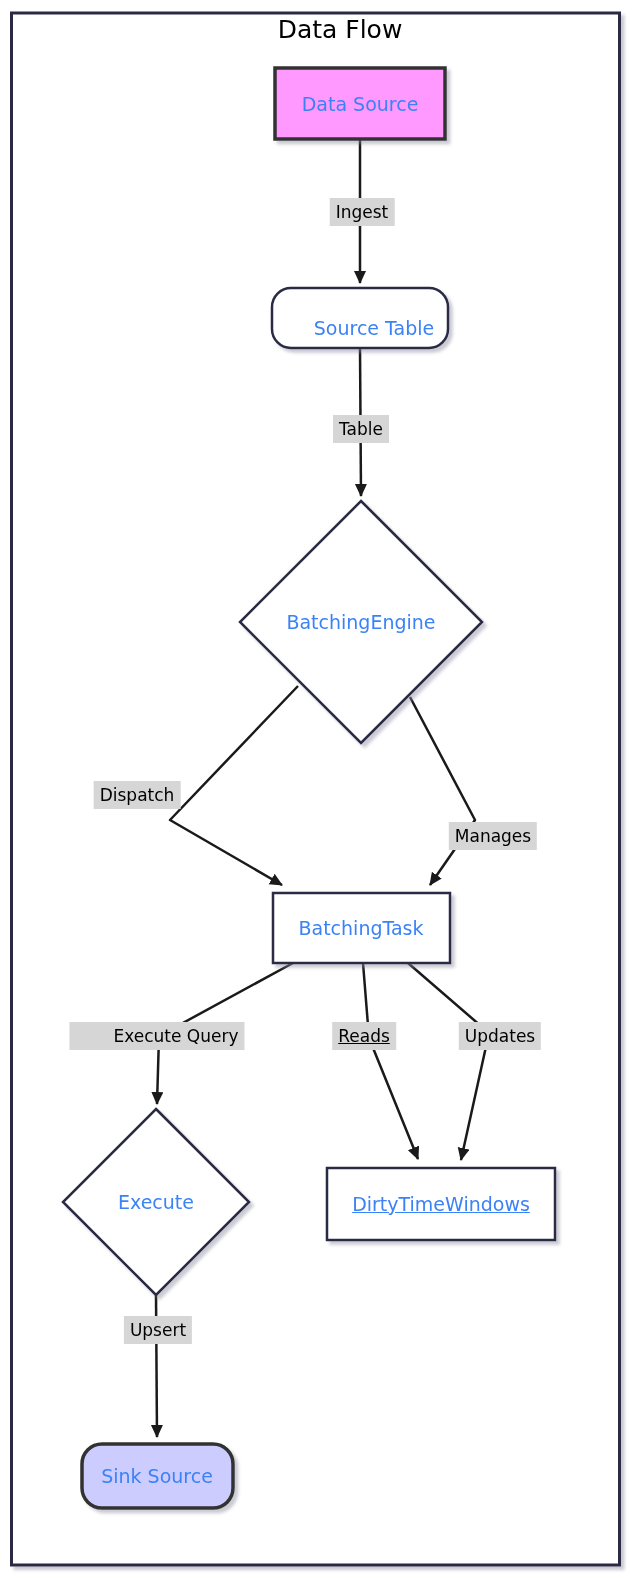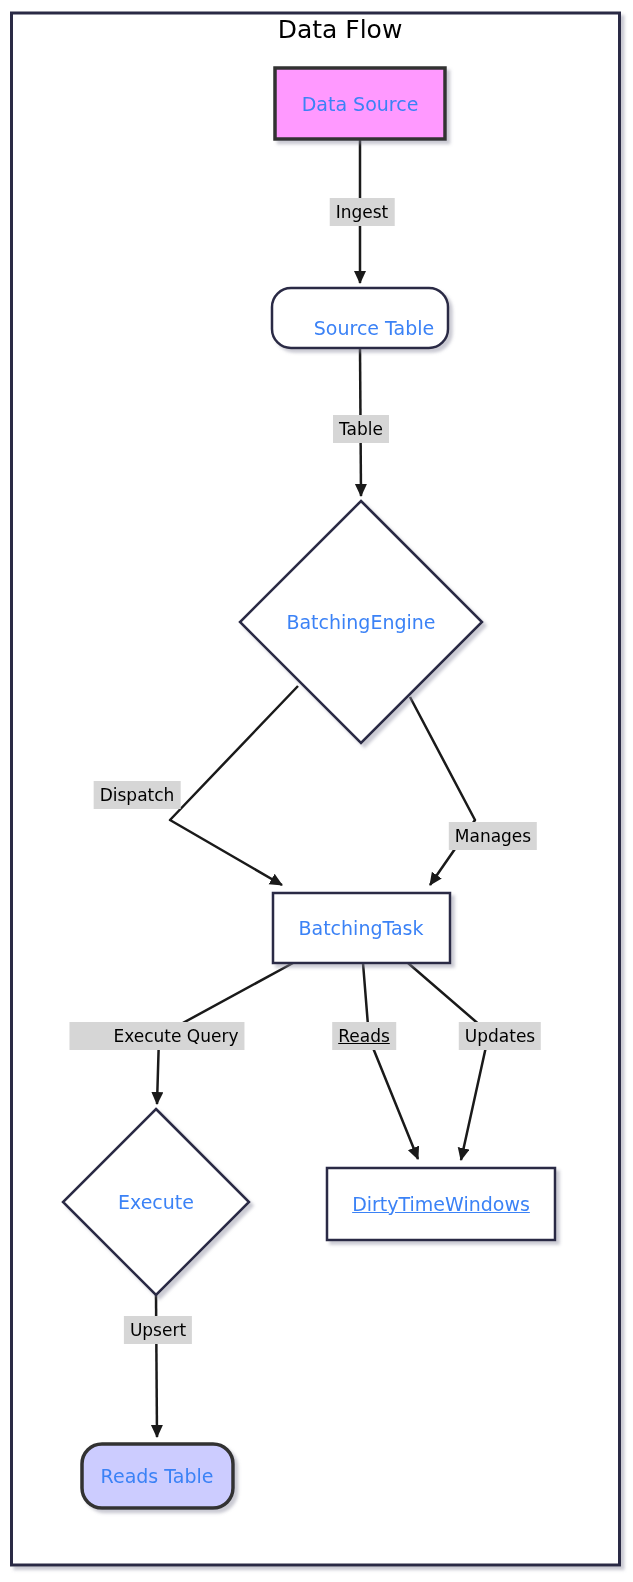--- a/index.html
+++ b/index.html
@@ -62,21 +62,21 @@
   </svg>
 
   <div class="diagram-title" style="left:340px; top:29px;">Data Flow</div>
 
   <div class="node-label" style="left:360px; top:104px;">Data Source</div>
   <div class="node-label" style="left:360px; top:328px;margin-left:14px;">Source Table</div>
   <div class="node-label" style="left:361px; top:622px;">BatchingEngine</div>
   <div class="node-label" style="left:361px; top:928px;">BatchingTask</div>
   <div class="node-label" style="left:156px; top:1202px;">Execute</div>
   <div class="node-label" style="left:441px; top:1204px;text-decoration:underline;">DirtyTimeWindows</div>
-  <div class="node-label" style="left:157px; top:1476px;">Reads Table</div>
+  <div class="node-label" style="left:157px; top:1476px;">Sink Source</div>
 
   <div class="edge-label" style="left:362px; top:212px;">Ingest</div>
   <div class="edge-label" style="left:361px; top:429px;">Table</div>
   <div class="edge-label" style="left:137px; top:795px;">Dispatch</div>
   <div class="edge-label" style="left:493px; top:819px;margin-top:17px;">Manages</div>
   <div class="edge-label" style="left:157px; top:1036px;padding-left:44px;">Execute Query</div>
   <div class="edge-label" style="left:364px; top:1036px;text-decoration:underline;">Reads</div>
   <div class="edge-label" style="left:500px; top:1036px;">Updates</div>
   <div class="edge-label" style="left:158px; top:1306px;margin-top:24px;">Upsert</div>
 

